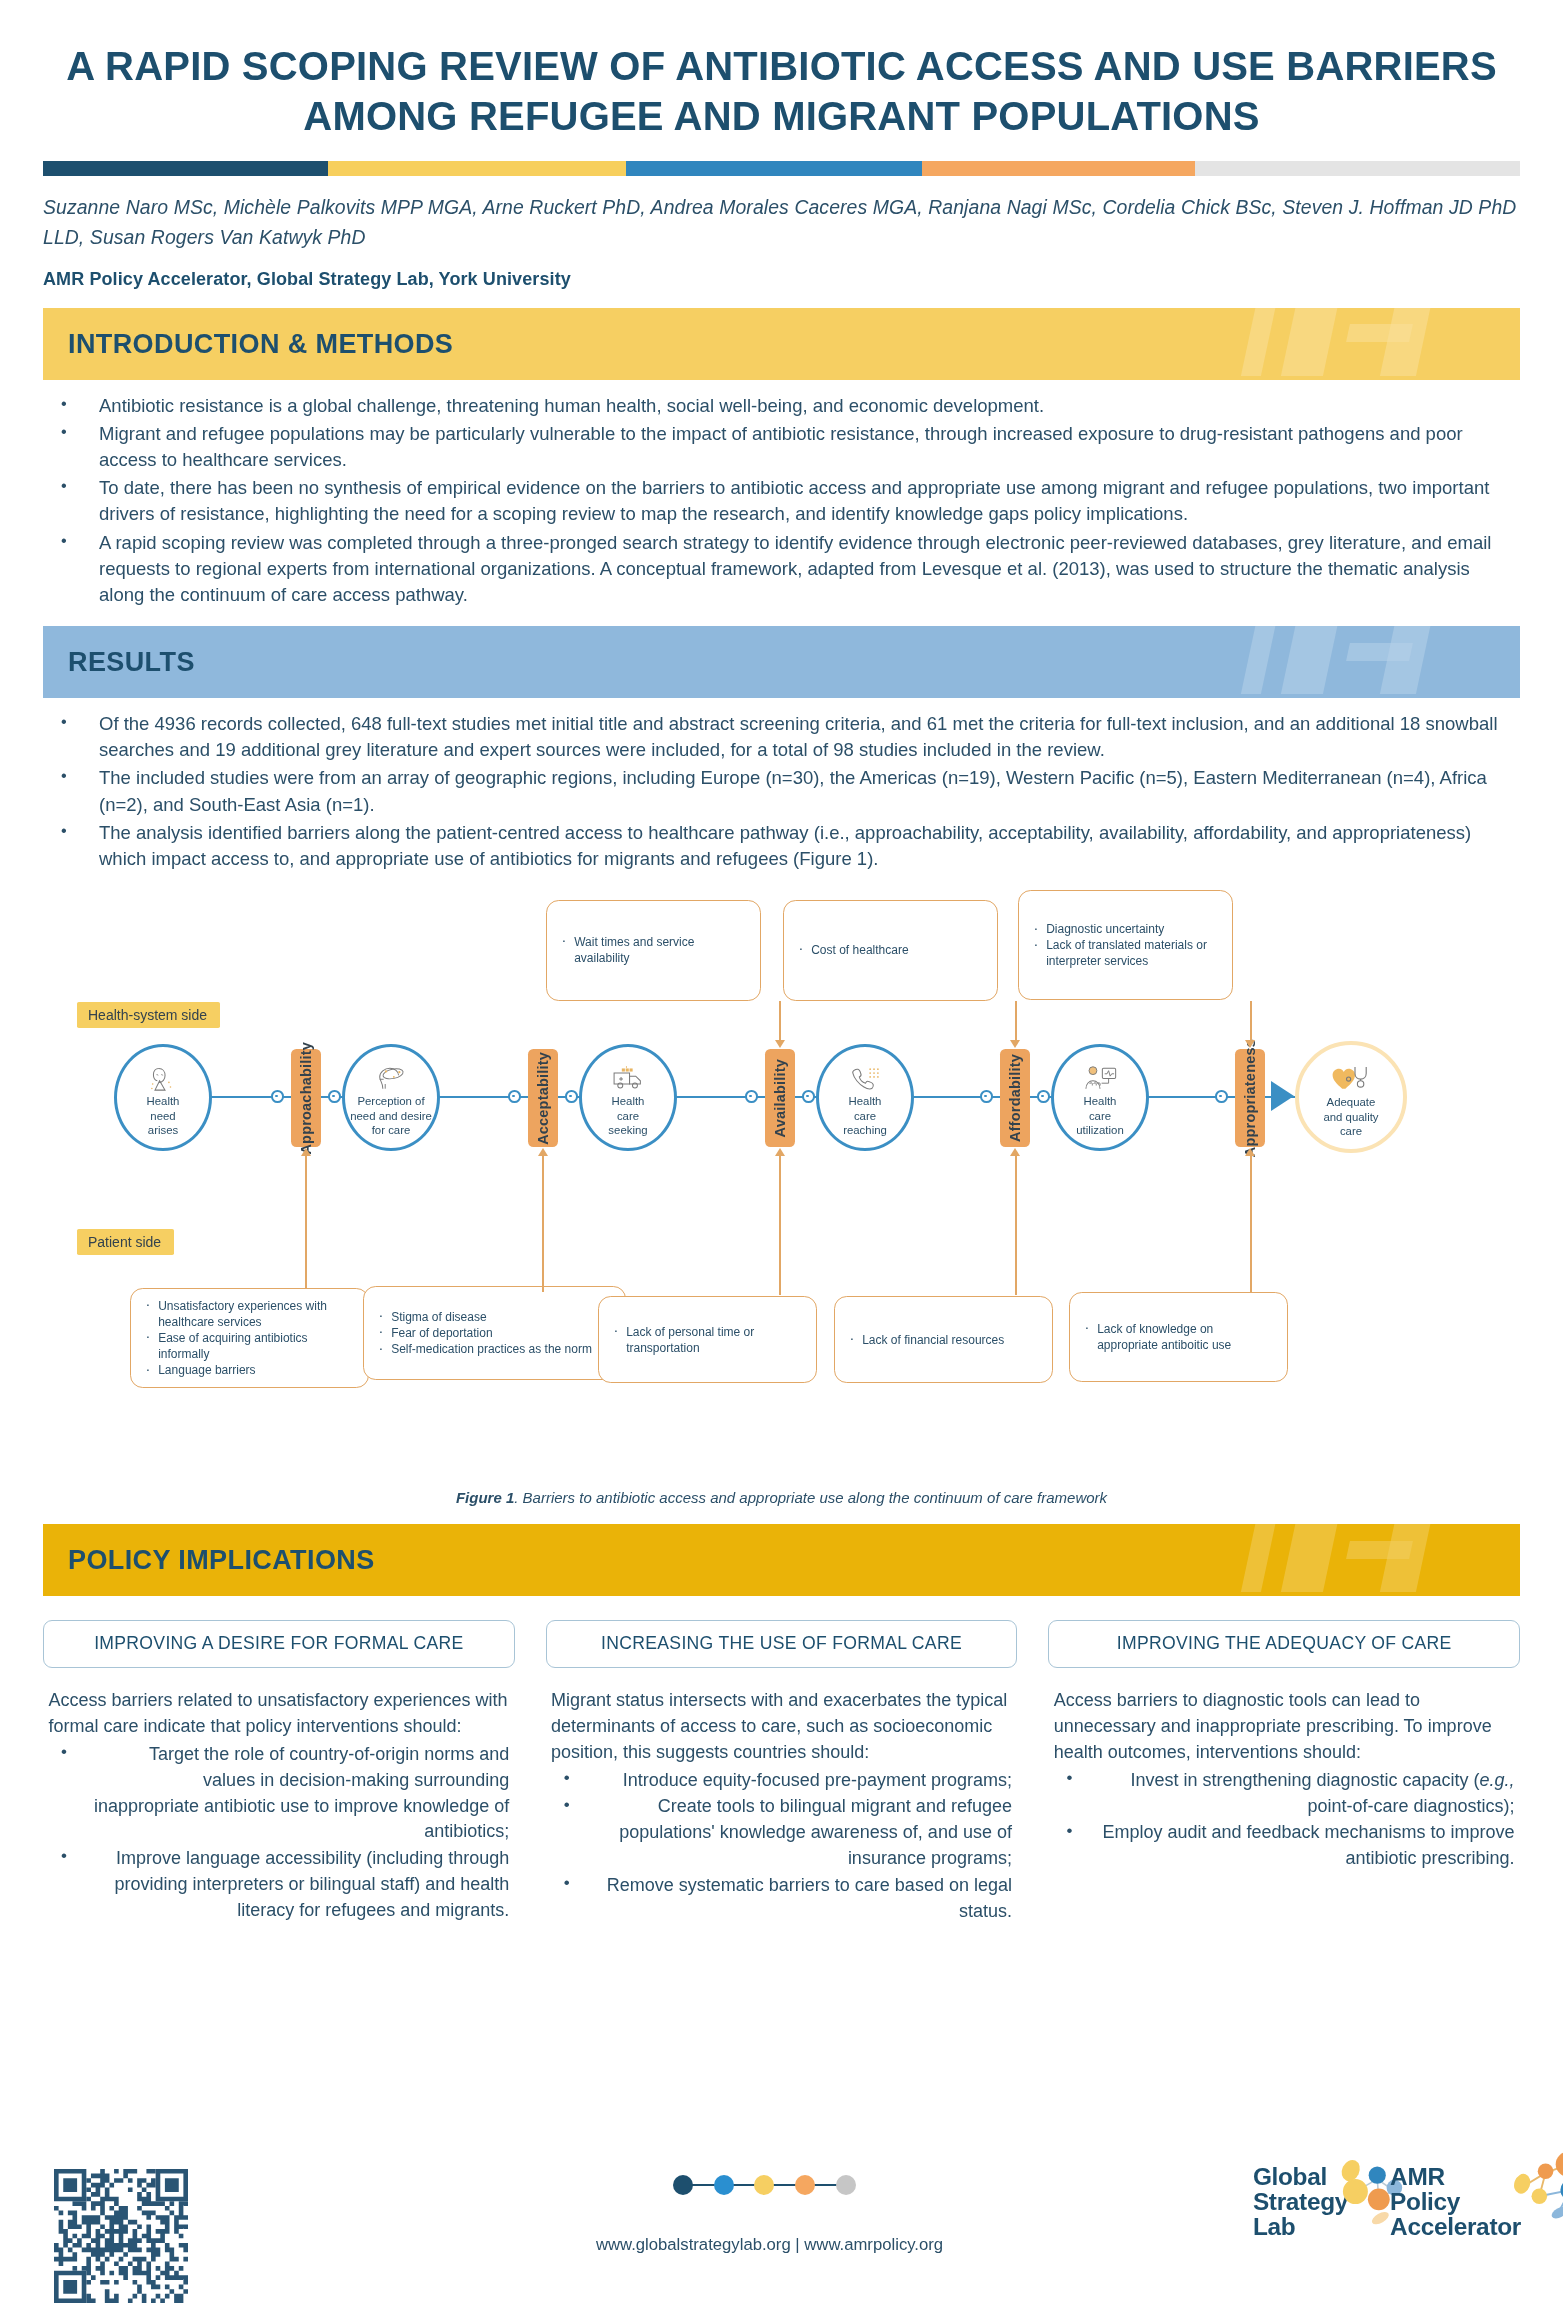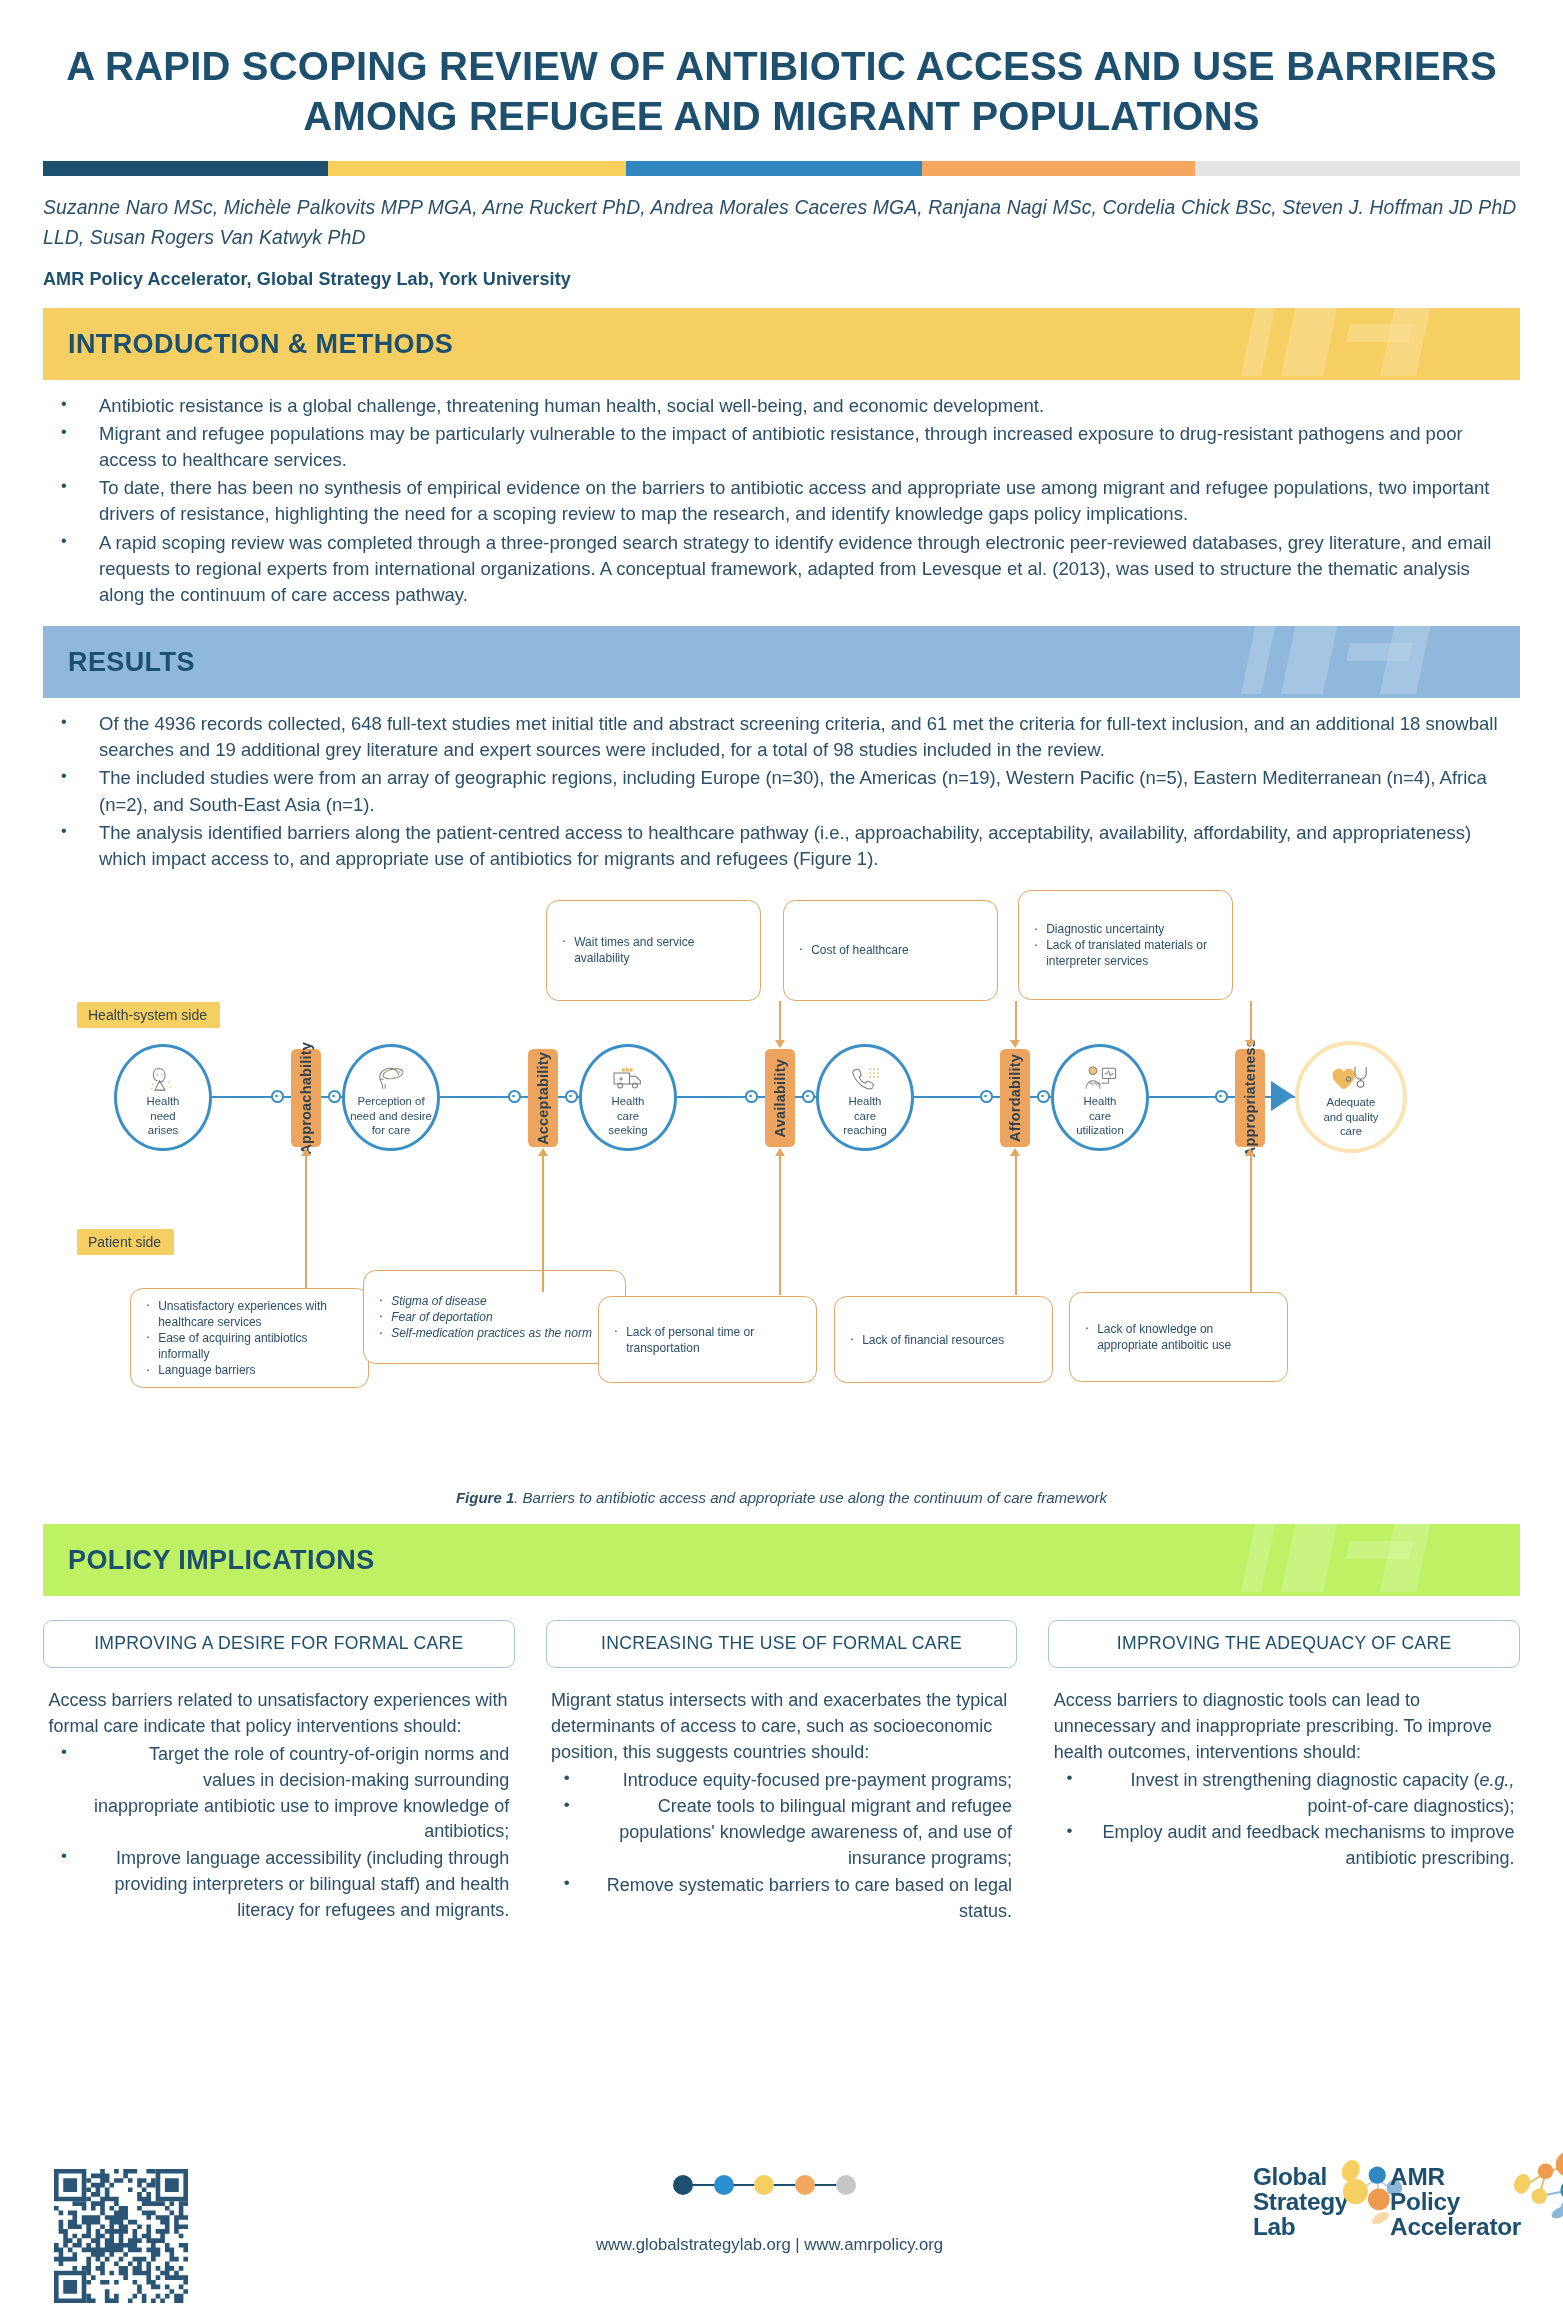--- a/index.html
+++ b/index.html
@@ -46,21 +46,21 @@
   .banner {
     position: relative; height: 72px; margin-top: 18px;
     display: flex; align-items: center; overflow: hidden;
   }
   .banner .btxt {
     font-size: 27px; font-weight: bold; color: #1d4f6e;
     padding-left: 25px; letter-spacing: 0.4px; position: relative; z-index: 2;
   }
   .banner.yellow { background: #f6cf62; }
   .banner.blue   { background: #8fb8dc; }
-  .banner.orange { background: #bef264; }
+  .banner.orange { background: #eab308; }
   .banner .deco {
     position: absolute; right: 0; top: 0; height: 100%; width: 308px;
     z-index: 1; opacity: .35; overflow: hidden;
   }
   .banner .deco span {
     position: absolute; background: #ffffff; opacity: .55;
   }
   .deco .d1 { left: 38px;  top: -18px; width: 20px; height: 120%; transform: skewX(-12deg); }
   .deco .d2 { left: 78px;  top: -18px; width: 42px; height: 120%; transform: skewX(-12deg); }
   .deco .d3 { left: 136px; top: 16.3px;  width: 63px; height: 18px; transform: skewX(-12deg); }
@@ -364,21 +364,21 @@
       <div class="arrowhead arrow-down" style="left: 1202px; top: 157px;"></div>
       <div class="cbox" style="left: 87px; top: 405px; width: 239px; height: 100px;">
         <ul>
           <li>Unsatisfactory experiences with healthcare services</li>
           <li>Ease of acquiring antibiotics informally</li>
           <li>Language barriers</li>
         </ul>
       </div>
       <div class="connector" style="left: 262px; top: 272px; height: 133px;"></div>
       <div class="arrowhead arrow-up" style="left: 258px; top: 265px;"></div>
-      <div class="cbox" style="left: 320px; top: 387px; width: 263px; height: 94px; font-style: italic;">
+      <div class="cbox" style="left: 320px; top: 403px; width: 263px; height: 94px;">
         <ul>
           <li>Stigma of disease</li>
           <li>Fear of deportation</li>
           <li>Self-medication practices as the norm</li>
         </ul>
       </div>
       <div class="connector" style="left: 499px; top: 272px; height: 137px;"></div>
       <div class="arrowhead arrow-up" style="left: 495px; top: 265px;"></div>
       <div class="cbox" style="left: 555px; top: 413px; width: 219px; height: 87px;">
         <ul>

